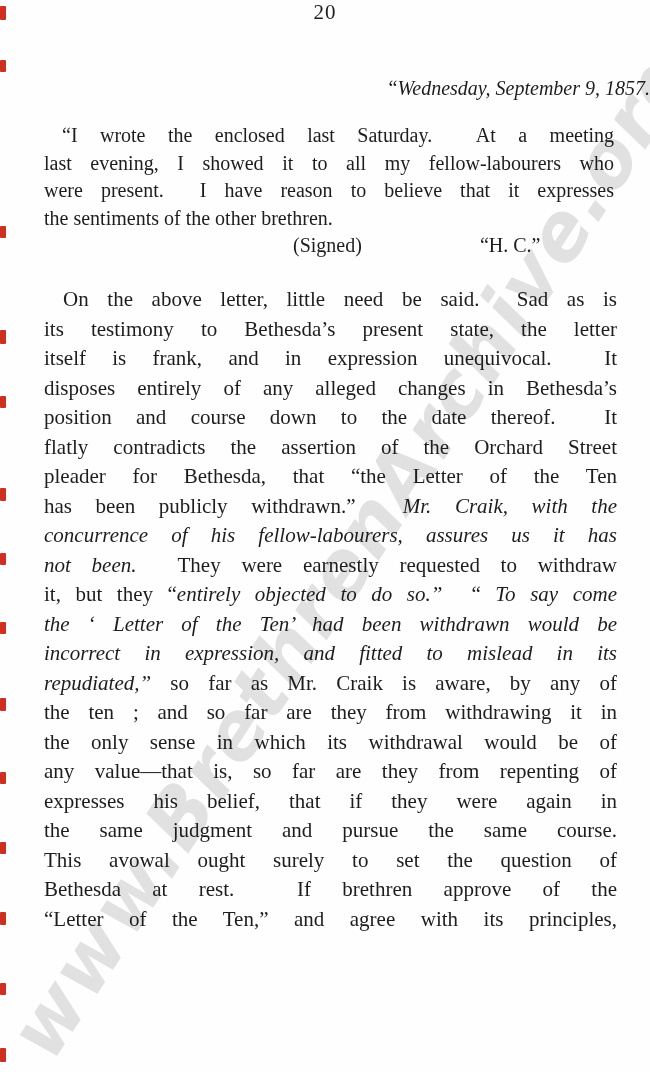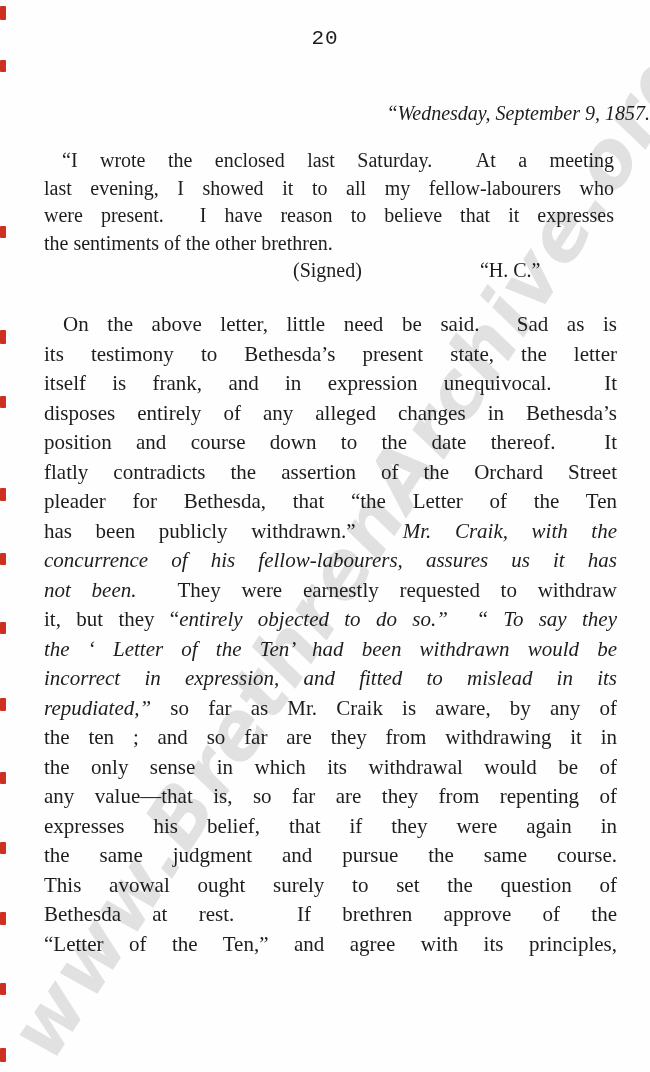--- a/index.html
+++ b/index.html
@@ -19,25 +19,23 @@
     transform:translate(-50%,-50%) rotate(-57deg);
     font-family:"DejaVu Sans","Liberation Sans",sans-serif;
     font-weight:bold;font-style:italic;
     font-size:78px;letter-spacing:2px;
     white-space:nowrap;
     z-index:1;
     user-select:none;
   }
   .content{position:relative;z-index:2;}
   .pagenum{
-    padding-top:27px;
     text-align:center;
     font-size:21px;
     letter-spacing:1px;
-    font-family:Liberation Mono, monospace;
   }
   .dateline{
     margin-top:52px;
     font-size:20px;
   }
   .dateline .tline{text-align:right;text-align-last:right;}
   .it,.tline .it{font-style:italic;}
   .letter-block{
     margin-top:22px;
     padding:0 36px 0 44px;
@@ -117,21 +115,21 @@
         <div class="tline"><span>On the above letter, little need be said.&nbsp; Sad as is</span></div>
         <div class="tline"><span>its testimony to Bethesda’s present state, the letter</span></div>
         <div class="tline"><span>itself is frank, and in expression unequivocal.&nbsp; It</span></div>
         <div class="tline"><span>disposes entirely of any alleged changes in Bethesda’s</span></div>
         <div class="tline"><span>position and course down to the date thereof.&nbsp; It</span></div>
         <div class="tline"><span>flatly contradicts the assertion of the Orchard Street</span></div>
         <div class="tline"><span>pleader for Bethesda, that “the Letter of the Ten</span></div>
         <div class="tline"><span>has been publicly withdrawn.”&nbsp; </span><span class="it">Mr. Craik, with the</span></div>
         <div class="tline"><span class="it">concurrence of his fellow-labourers, assures us it has</span></div>
         <div class="tline"><span class="it">not been.</span><span>&nbsp; They were earnestly requested to withdraw</span></div>
-        <div class="tline"><span>it, but they “</span><span class="it">entirely objected to do so.”</span><span>&nbsp; “</span><span class="it"> To say they</span></div>
+        <div class="tline"><span>it, but they “</span><span class="it">entirely objected to do so.”</span><span>&nbsp; “</span><span class="it"> To say come</span></div>
         <div class="tline"><span class="it">the ‘ Letter of the Ten’ had been withdrawn would be</span></div>
         <div class="tline"><span class="it">incorrect in expression, and fitted to mislead in its</span></div>
         <div class="tline"><span class="it">repudiated,”</span><span> so far as Mr. Craik is aware, by any of</span></div>
         <div class="tline"><span>the ten ; and so far are they from withdrawing it in</span></div>
         <div class="tline"><span>the only sense in which its withdrawal would be of</span></div>
         <div class="tline"><span>any value—that is, so far are they from repenting of</span></div>
         <div class="tline"><span>expresses his belief, that if they were again in</span></div>
         <div class="tline"><span>the same judgment and pursue the same course.</span></div>
         <div class="tline"><span>This avowal ought surely to set the question of</span></div>
         <div class="tline"><span>Bethesda at rest.&nbsp; If brethren approve of the</span></div>

